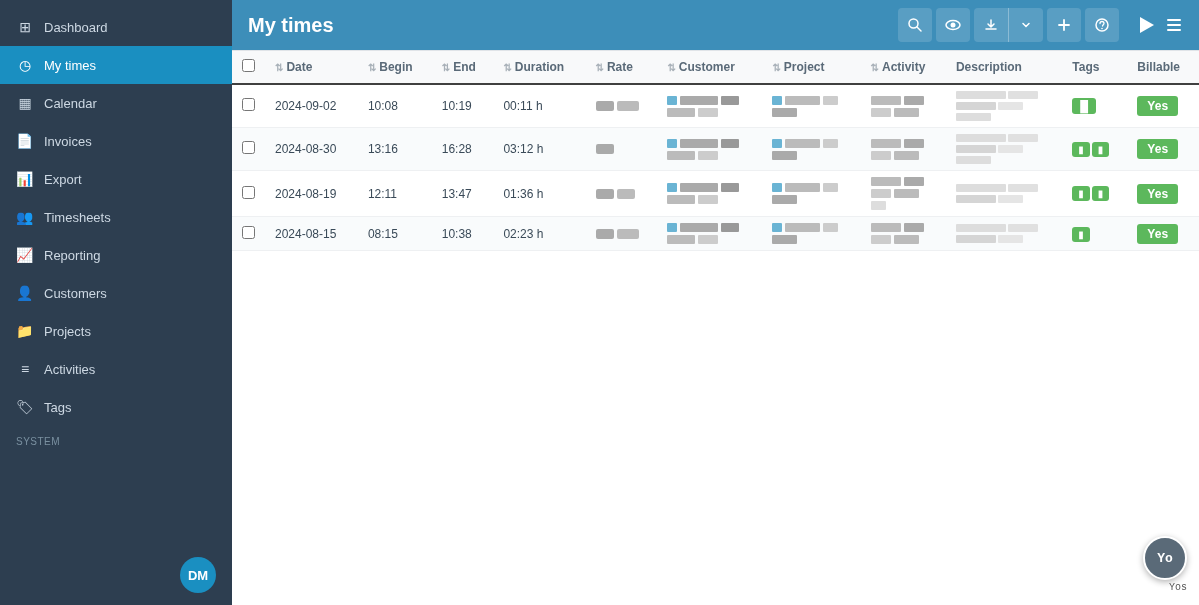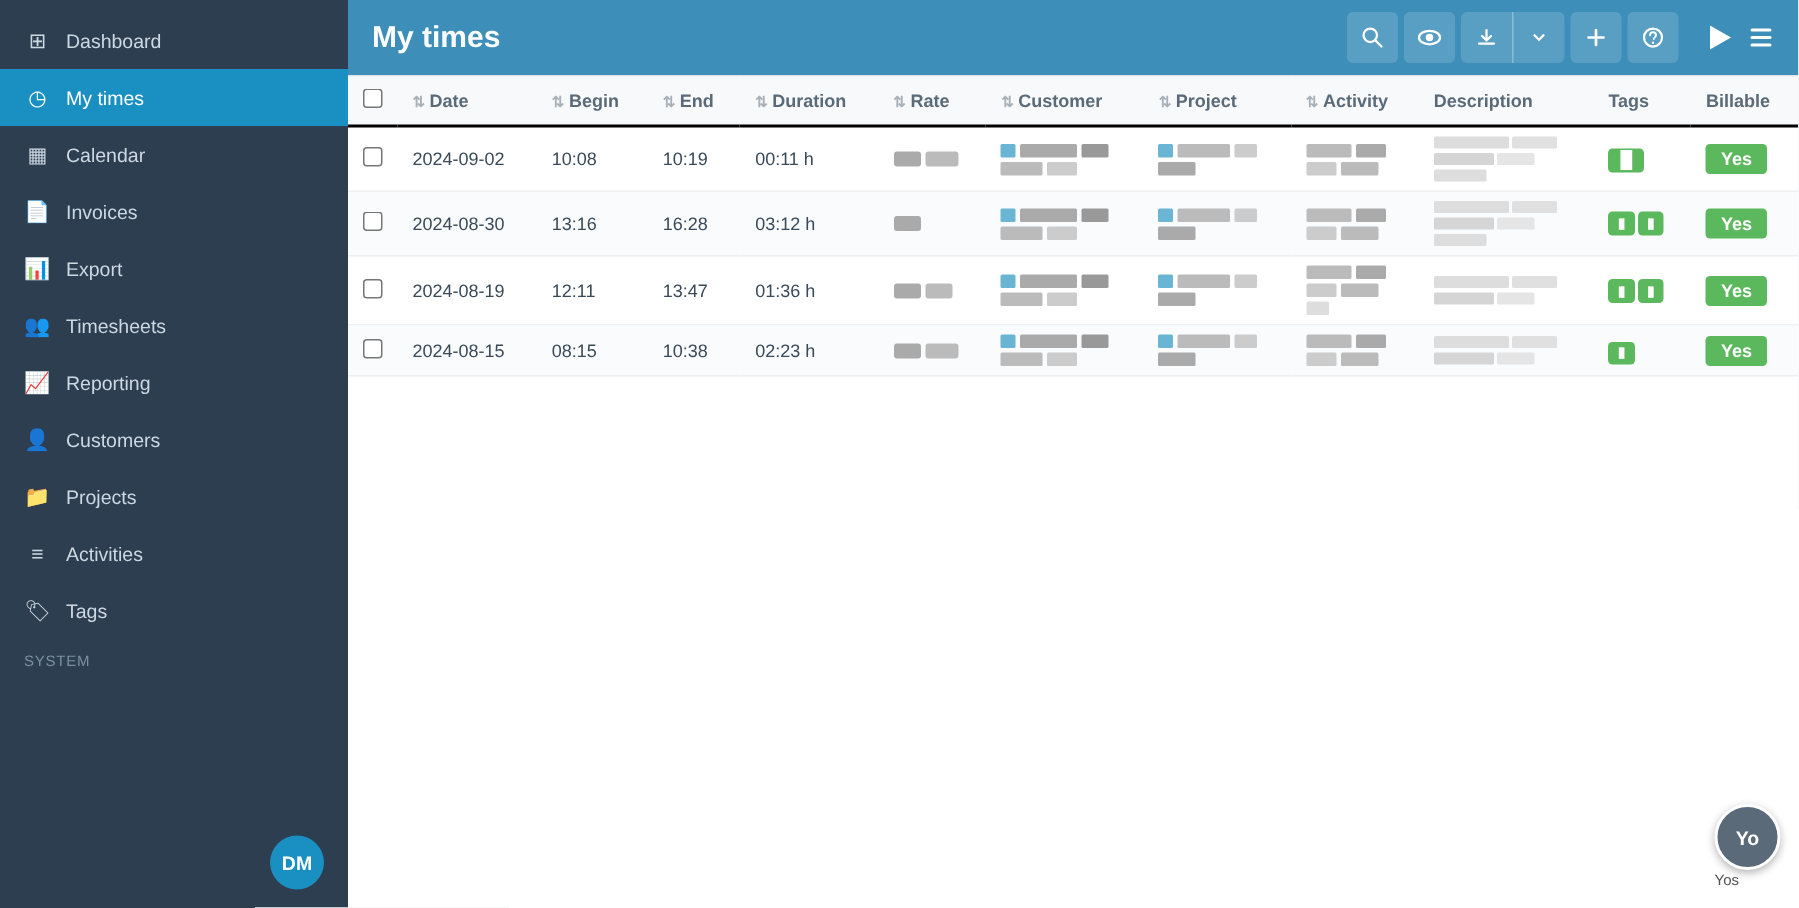--- a/index.html
+++ b/index.html
@@ -26,21 +26,21 @@
     .topbar-btn { background: rgba(255,255,255,0.15); border: none; color: #fff; width: 34px; height: 34px; border-radius: 4px; display: flex; align-items: center; justify-content: center; cursor: pointer; font-size: 16px; }
     .topbar-btn-group { display: flex; align-items: center; gap: 4px; }
     .topbar-download-group { display: flex; background: rgba(255,255,255,0.15); border-radius: 4px; }
     .topbar-download-group .topbar-btn { background: transparent; border-radius: 0; }
     .topbar-download-group .topbar-btn:first-child { border-radius: 4px 0 0 4px; }
     .topbar-download-group .divider-v { width: 1px; background: rgba(255,255,255,0.3); }
 
     
     .table-container { flex: 1; overflow: auto; padding: 0; background: #fff; margin: 0; }
     .data-table { width: 100%; border-collapse: collapse; background: #fff; }
-    .data-table thead th { background: #f8f9fa; border-bottom: 2px solid #000000; border-top: 1px solid #e0e4e8; padding: 8px 10px; text-align: left; font-size: 12px; font-weight: 600; color: #5a6a78; white-space: nowrap; cursor: pointer; user-select: none; margin-top: 34px; }
+    .data-table thead th { background: #f8f9fa; border-bottom: 2px solid #404040; border-top: 1px solid #e0e4e8; padding: 8px 10px; text-align: left; font-size: 12px; font-weight: 600; color: #5a6a78; white-space: nowrap; cursor: pointer; user-select: none; margin-top: 34px; }
     .data-table thead th .sort-icon { opacity: 0.5; font-size: 10px; margin-right: 3px; }
     .data-table tbody tr { border-bottom: 1px solid #eef0f2; }
     .data-table tbody td { padding: 6px 10px; vertical-align: middle; font-size: 12px; color: #3a4a58; }
     .checkbox-cell { width: 30px; text-align: center; }
     .checkbox-cell input { cursor: pointer; }
     .blurred-block { display: flex; flex-direction: column; gap: 3px; }
     .yes-badge { background: #5cb85c; color: #fff; padding: 3px 10px; border-radius: 3px; font-size: 12px; font-weight: 600; }
     .tag-item { background: #5cb85c; color: #fff; padding: 2px 8px; border-radius: 3px; font-size: 11px; }
 
     
@@ -460,16 +460,16 @@
           <td>
             <span class="tag-item" style="background:#5cb85c;font-size:10px;padding:2px 6px;">▮</span>
           </td>
           <td><span class="yes-badge">Yes</span></td>
         </tr>
       </tbody>
     </table>
   </div>
 </div>
 
-<div style="position:fixed;bottom:12px;right:12px;display:flex;flex-direction:column;align-items:flex-start;">
+<div style="position:fixed;bottom:12px;right:12px;display:flex;flex-direction:column;align-items:flex-end;font-family:Liberation Mono, monospace;">
   <div style="width:44px;height:44px;border-radius:50%;background:#5a6a78;display:flex;align-items:center;justify-content:center;color:#fff;font-size:13px;font-weight:700;border:2px solid #fff;box-shadow:0 2px 6px rgba(0,0,0,0.3);">Yo</div>
   <span style="font-size:10px;color:#555;margin-top:2px;">Yos</span>
 </div>
 
 </body></html>

